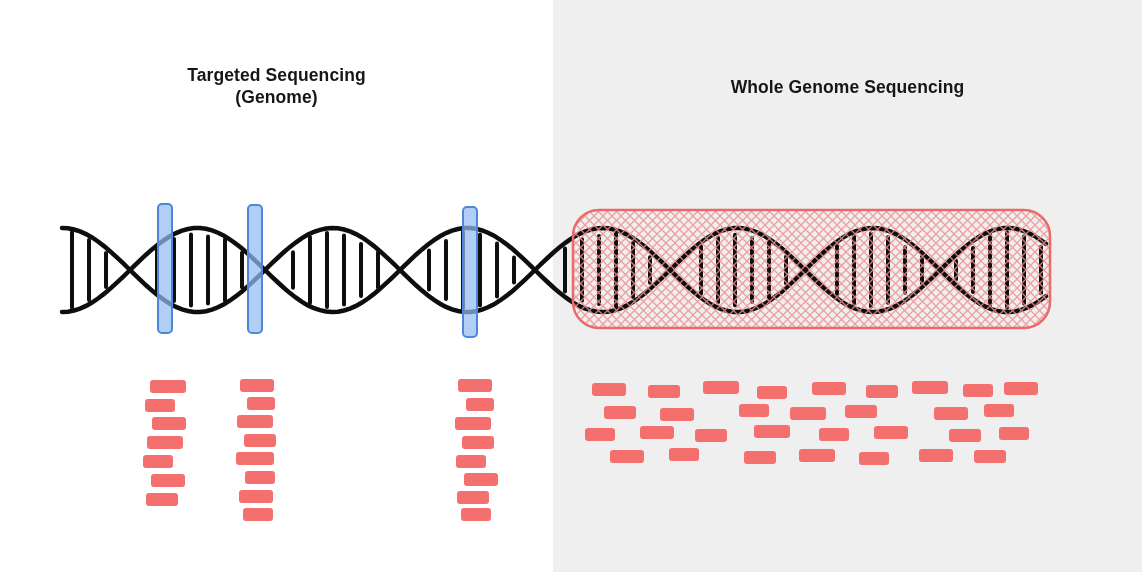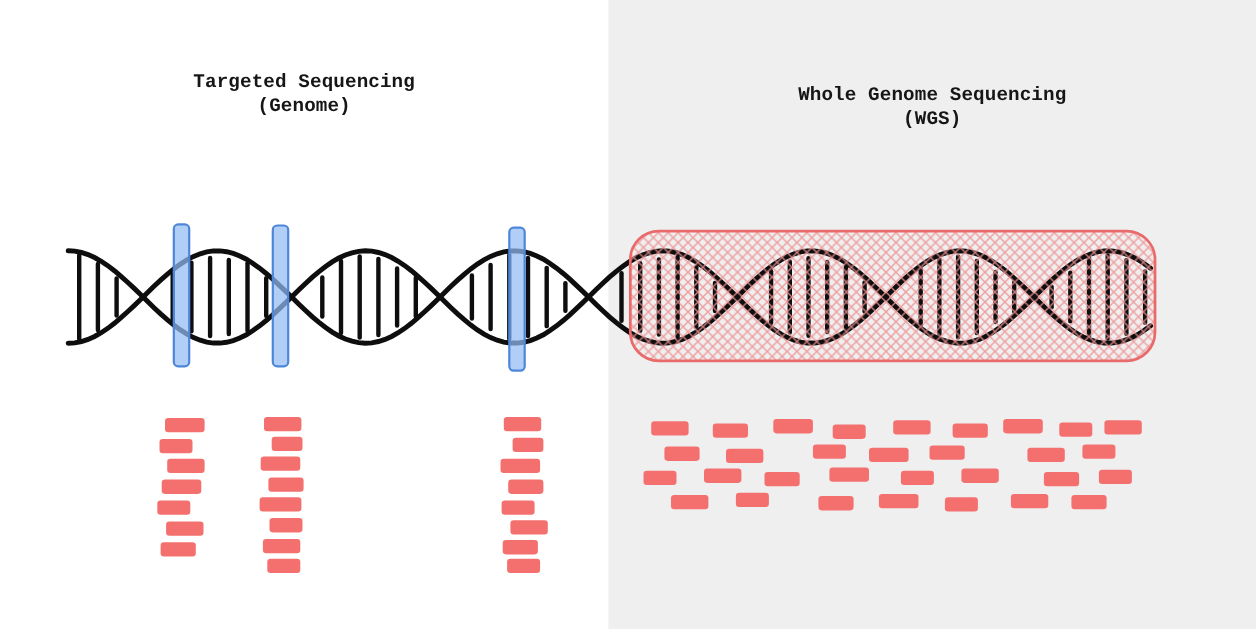--- a/index.html
+++ b/index.html
@@ -1,21 +1,21 @@
 <!DOCTYPE html>
 <html><head>
 <meta charset="utf-8">
 <style>
   html,body{margin:0;padding:0;background:#ffffff;}
   .canvas{
     position:relative;
     width:1142px;height:572px;
     background:#ffffff;
     overflow:hidden;
-    font-family:Liberation Mono, monospace;
+    font-family:Liberation Sans, sans-serif;
   }
   .right-bg{
     position:absolute;top:0;left:553px;width:589px;height:572px;
     background:#f0eff0;
   }
   .panel-title{
     position:absolute;top:64px;
     text-align:center;
     font-weight:bold;
     font-size:17.5px;
@@ -34,21 +34,20 @@
 
   <div class="right-bg"></div>
 
   <div class="panel-title left">
     <div>Targeted Sequencing</div>
     <div>(Genome)</div>
   </div>
 
   <div class="panel-title right">
     <div>Whole Genome Sequencing</div>
-    <div>(WGS)</div>
   </div>
 
   <svg id="diagram-svg" width="1142" height="572" viewBox="0 0 1142 572">
       <defs>
         <pattern id="xhatch" width="9" height="9" patternUnits="userSpaceOnUse">
           <path d="M0,9 L9,0 M0,0 L9,9" stroke="#ee8f8f" stroke-width="1.3" fill="none" opacity="0.85"></path>
         </pattern>
       </defs>
       <g>
         <path d="M62.0,228.0 L68.0,228.3 L74.0,229.5 L80.0,231.4 L86.0,234.1 L92.0,237.5 L98.0,241.5 L104.0,246.1 L110.0,251.2 L116.0,256.6 L122.0,262.2 L128.0,268.0 L134.0,273.9 L140.0,279.7 L146.0,285.3 L152.0,290.6 L158.0,295.5 L164.0,299.9 L170.0,303.7 L176.0,306.9 L182.0,309.3 L188.0,311.0 L194.0,311.9 L200.0,311.9 L206.0,311.2 L212.0,309.6 L218.0,307.3 L224.0,304.3 L230.0,300.5 L236.0,296.2 L242.0,291.4 L248.0,286.2 L254.0,280.6 L260.0,274.9 L266.0,269.0 L272.0,263.2 L278.0,257.5 L284.0,252.0 L290.0,246.9 L296.0,242.3 L302.0,238.1 L308.0,234.6 L314.0,231.8 L320.0,229.8 L326.0,228.5 L332.0,228.0 L338.0,228.3 L344.0,229.5 L350.0,231.4 L356.0,234.1 L362.0,237.5 L368.0,241.5 L374.0,246.1 L380.0,251.2 L386.0,256.6 L392.0,262.2 L398.0,268.0 L404.0,273.9 L410.0,279.7 L416.0,285.3 L422.0,290.6 L428.0,295.5 L434.0,299.9 L440.0,303.7 L446.0,306.9 L452.0,309.3 L458.0,311.0 L464.0,311.9 L470.0,311.9 L476.0,311.2 L482.0,309.6 L488.0,307.3 L494.0,304.3 L500.0,300.5 L506.0,296.2 L512.0,291.4 L518.0,286.2 L524.0,280.6 L530.0,274.9 L536.0,269.0 L542.0,263.2 L548.0,257.5 L554.0,252.0 L560.0,246.9 L566.0,242.3 L572.0,238.1 L578.0,234.6 L584.0,231.8 L590.0,229.8 L596.0,228.5 L602.0,228.0 L608.0,228.3 L614.0,229.5 L620.0,231.4 L626.0,234.1 L632.0,237.5 L638.0,241.5 L644.0,246.1 L650.0,251.2 L656.0,256.6 L662.0,262.2 L668.0,268.0 L674.0,273.9 L680.0,279.7 L686.0,285.3 L692.0,290.6 L698.0,295.5 L704.0,299.9 L710.0,303.7 L716.0,306.9 L722.0,309.3 L728.0,311.0 L734.0,311.9 L740.0,311.9 L746.0,311.2 L752.0,309.6 L758.0,307.3 L764.0,304.3 L770.0,300.5 L776.0,296.2 L782.0,291.4 L788.0,286.2 L794.0,280.6 L800.0,274.9 L806.0,269.0 L812.0,263.2 L818.0,257.5 L824.0,252.0 L830.0,246.9 L836.0,242.3 L842.0,238.1 L848.0,234.6 L854.0,231.8 L860.0,229.8 L866.0,228.5 L872.0,228.0 L878.0,228.3 L884.0,229.5 L890.0,231.4 L896.0,234.1 L902.0,237.5 L908.0,241.5 L914.0,246.1 L920.0,251.2 L926.0,256.6 L932.0,262.2 L938.0,268.0 L944.0,273.9 L950.0,279.7 L956.0,285.3 L962.0,290.6 L968.0,295.5 L974.0,299.9 L980.0,303.7 L986.0,306.9 L992.0,309.3 L998.0,311.0 L1004.0,311.9 L1010.0,311.9 L1016.0,311.2 L1022.0,309.6 L1028.0,307.3 L1034.0,304.3 L1040.0,300.5 L1046.0,296.2" stroke="#0e0e0e" stroke-width="4.5" fill="none" stroke-linecap="round"></path>

